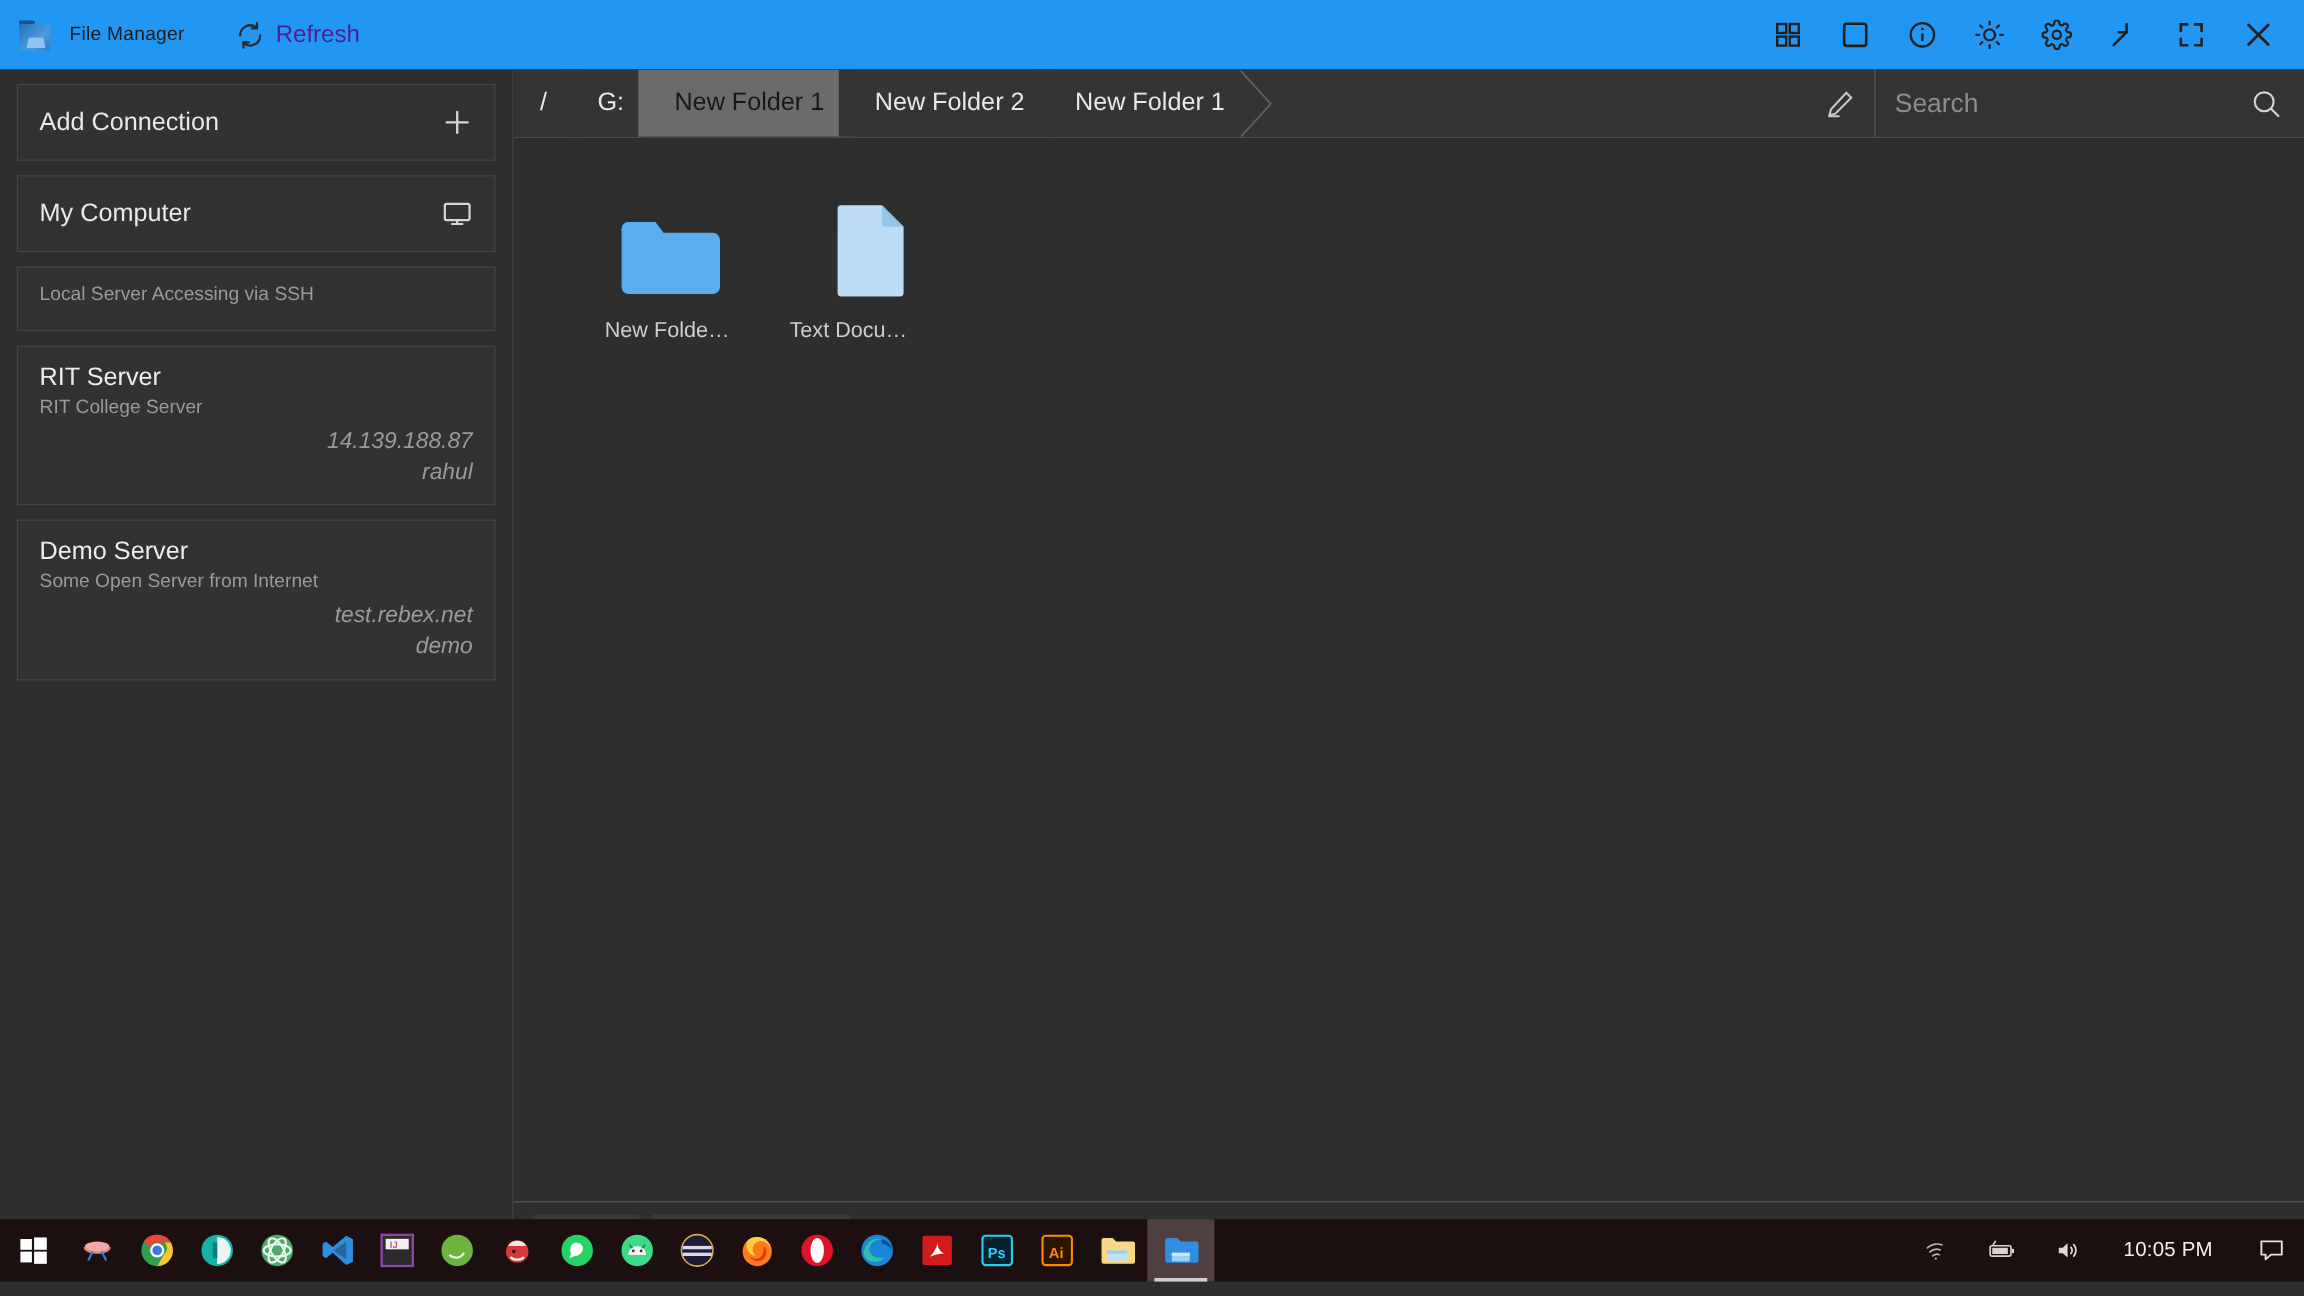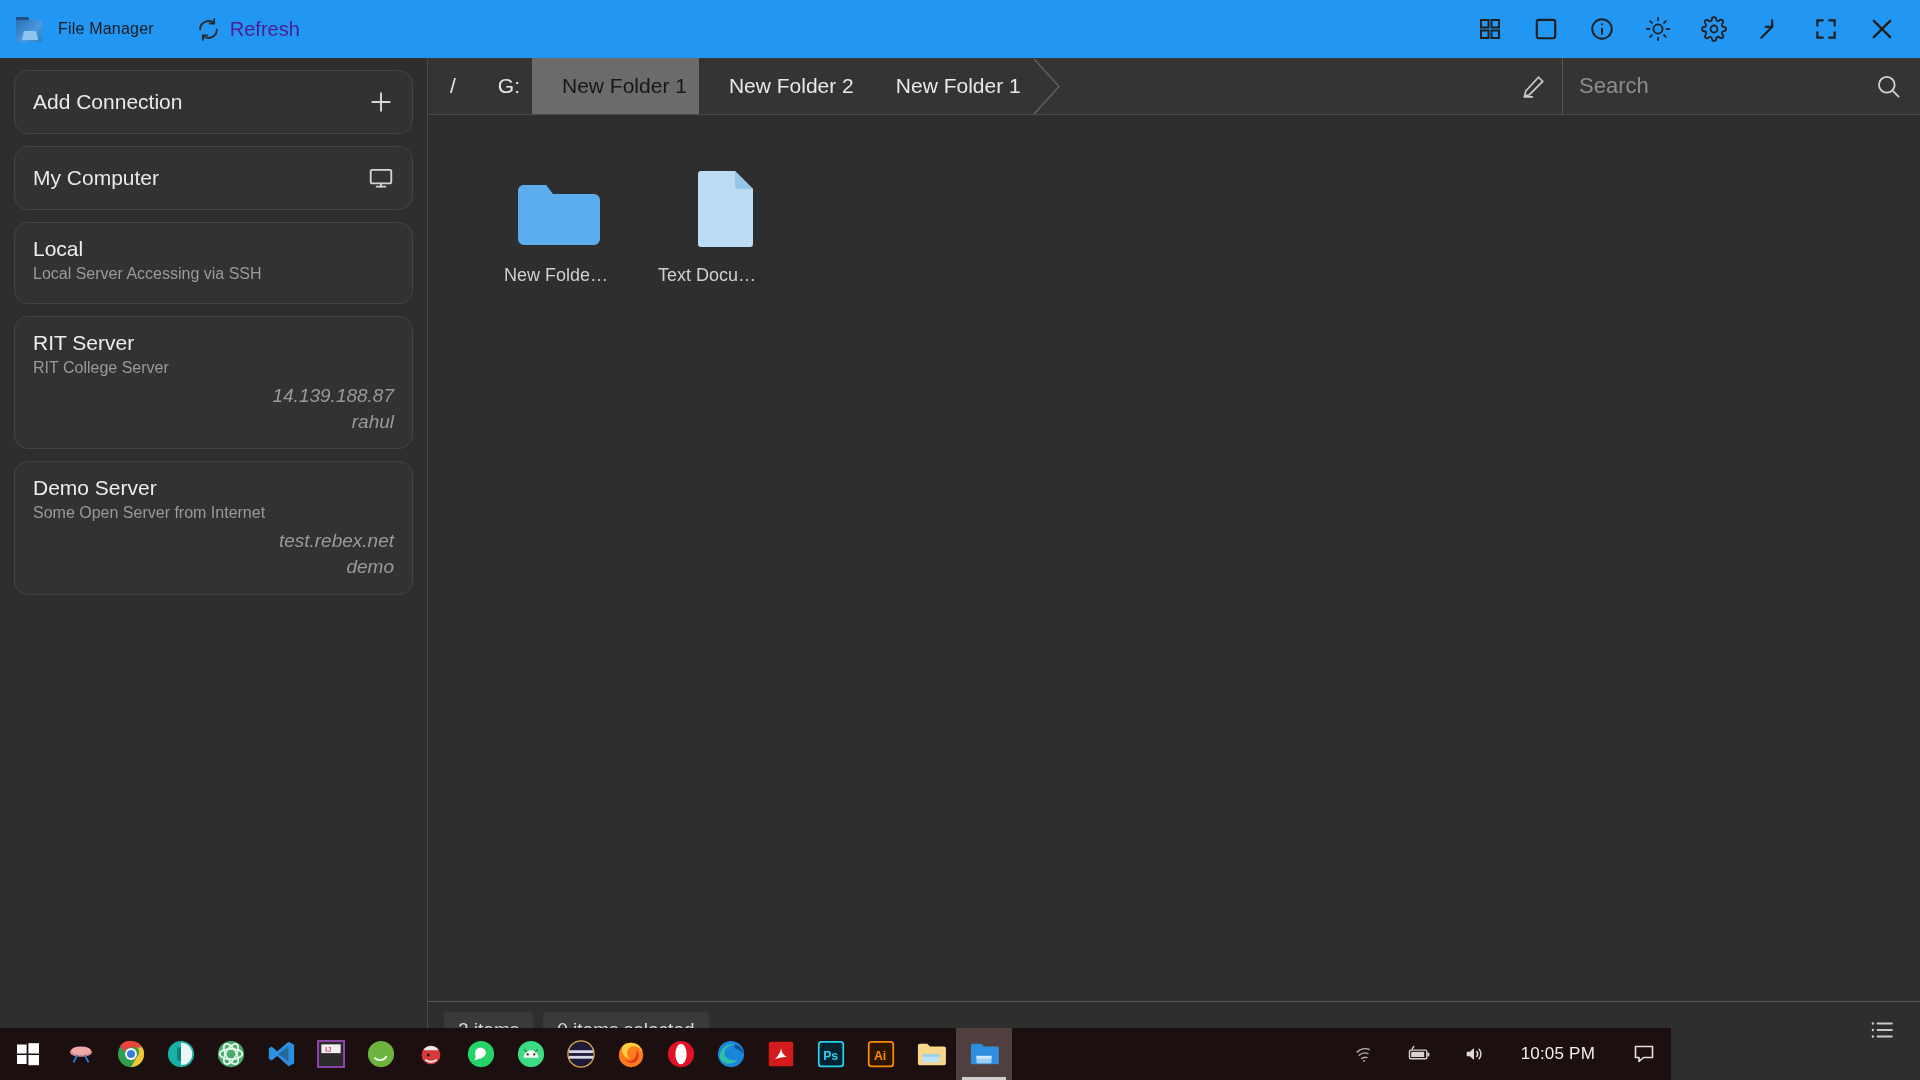--- a/index.html
+++ b/index.html
@@ -34,21 +34,21 @@
 
   
   .bodyrow { flex:1 1 auto; display:flex; min-height:0; }
 
   
   .sidebar {
     width:428px; flex:0 0 428px; background:#2e2e2e; border-right:1px solid #4a4a4a;
     padding:12px 14px 0 14px; overflow:hidden;
   }
   .card {
-    border:1px solid #444; border-radius:14px; background:#323232;
+    border:1px solid #444; border-radius:0; background:#323232;
     margin-bottom:12px; padding:14px 18px;
   }
   .card.row { display:flex; align-items:center; justify-content:space-between; padding:18px 18px; }
   .card-title { font-size:21px; color:#e9e9e9; font-weight:400; }
   .conn-name { font-size:21px; color:#ededed; margin-bottom:4px; }
   .conn-desc { font-size:16px; color:#9a9a9a; margin-bottom:6px; }
   .conn-host { font-size:19px; color:#9a9a9a; font-style:italic; text-align:right; line-height:1.35; }
   .conn-user { font-size:19px; color:#9a9a9a; font-style:italic; text-align:right; line-height:1.35; }
 
   
@@ -88,21 +88,21 @@
   .filename { font-size:18px; color:#cfcfcf; max-width:144px; text-align:center; white-space:nowrap; overflow:hidden; }
 
   
   .statusbar { height:57px; flex:0 0 57px; border-top:1px solid #5a5a5a; display:flex; align-items:center; padding:0 16px; gap:10px; }
   .badge { background:#3a3a3a; border-radius:3px; padding:7px 14px; font-size:19px; color:#d9d9d9; }
   .status-spacer { flex:1 1 auto; }
   .viewbtn { width:44px; height:44px; display:flex; align-items:center; justify-content:center; cursor:default; }
 
   
   .taskbar {
-    position:absolute; left:0; bottom:0; width:1671px; height:52px;
+    position:absolute; left:0; bottom:12px; width:1920px; height:52px;
     background:#1c0f0f; display:flex; align-items:center;justify-content:space-between;
   }
   .start { width:56px; height:52px; display:flex; align-items:center; justify-content:center; cursor:default; }
   .tb-apps { display:flex; align-items:center; }
   .tapp { width:50px; height:52px; display:flex; align-items:center; justify-content:center; position:relative; cursor:default; }
   .tapp.active { background:#4f3f3f; width:56px; }
   .tapp.active::after{ content:""; position:absolute; left:6px; right:6px; bottom:0; height:3px; background:#cfcfcf; }
   .tray { margin-left:auto; display:flex; align-items:center; gap:12px; padding-right:4px; }
   .tray-item { height:52px; display:flex; align-items:center; justify-content:center; padding:0 9px; cursor:default; }
   .clock { font-size:17px; color:#f0f0f0; padding:0 14px; letter-spacing:.2px; }
@@ -220,21 +220,20 @@
         <span>
           <svg class="ic" width="26" height="26" viewBox="0 0 24 24" fill="none" stroke="#d6d6d6" stroke-width="1.7" stroke-linecap="round">
             <rect x="2.5" y="4.5" width="19" height="12.5" rx="1.5"></rect>
               <line x1="12" y1="17" x2="12" y2="20"></line>
               <line x1="8" y1="20" x2="16" y2="20"></line>
           </svg>
         </span>
       </div>
 
       <div class="card">
-        <div class="conn-name">Local</div>
         <div class="conn-desc">Local Server Accessing via SSH</div>
       </div>
 
       <div class="card">
         <div class="conn-name">RIT Server</div>
         <div class="conn-desc">RIT College Server</div>
         <div class="conn-host">14.139.188.87</div>
         <div class="conn-user">rahul</div>
       </div>
 

